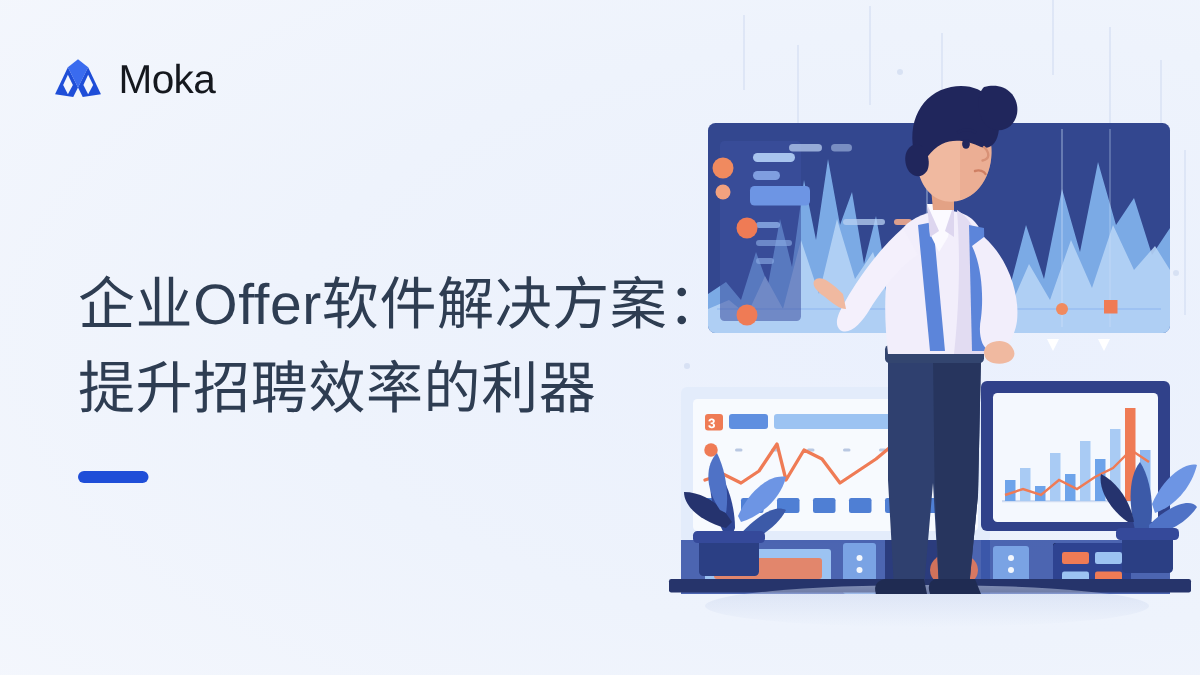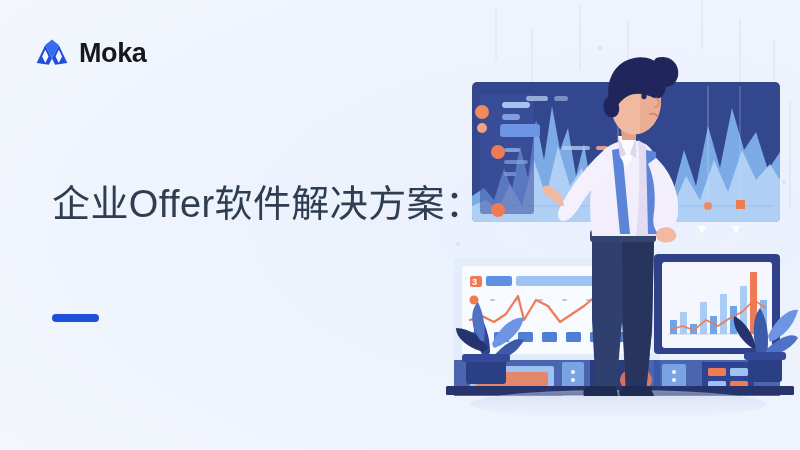--- a/index.html
+++ b/index.html
@@ -18,21 +18,21 @@
     overflow: hidden;
   }
 
   
   .brand {
     position: absolute; left: 34px; top: 38px;
     display: flex; align-items: center; gap: 9px;
   }
   .brand-mark { width: 36px; height: 30px; display: block; }
   .brand-word {
-    font-size: 27px; font-weight: 700; letter-spacing: -0.4px;
+    font-size: 27px; font-weight: 400; letter-spacing: -0.4px;
     color: #15181e; line-height: 1;
   }
 
   
   .headline {
     position: absolute; left: 52px; top: 176px;
     width: 470px;
     z-index: 6;
   }
   .headline-line {
@@ -70,20 +70,21 @@
         <path d="M20 22 L27.5 7 L37 27 L23.5 29 Z" fill="#1f4ed8"></path>
         <path d="M12.5 12.5 L16.2 20 L12.5 27 L9 20 Z" fill="#f3f6fd"></path>
         <path d="M27.5 12.5 L31.2 20 L27.5 27 L24 20 Z" fill="#f3f6fd"></path>
       </svg>
     </span>
     <span class="brand-word">Moka</span>
   </div>
 
   <div class="headline">
     <div class="headline-line">企业Offer软件解决方案：</div>
+    <div class="headline-line">提升招聘效率的利器</div>
   </div>
   <div class="accent-bar"></div>
 
   <div class="illustration">
     <svg viewBox="0 0 360 450" aria-hidden="true">
       <defs>
         <clipPath id="clipTop">
             <rect x="32" y="82" width="308" height="140" rx="5"></rect>
           </clipPath>
         <clipPath id="clipLow">

